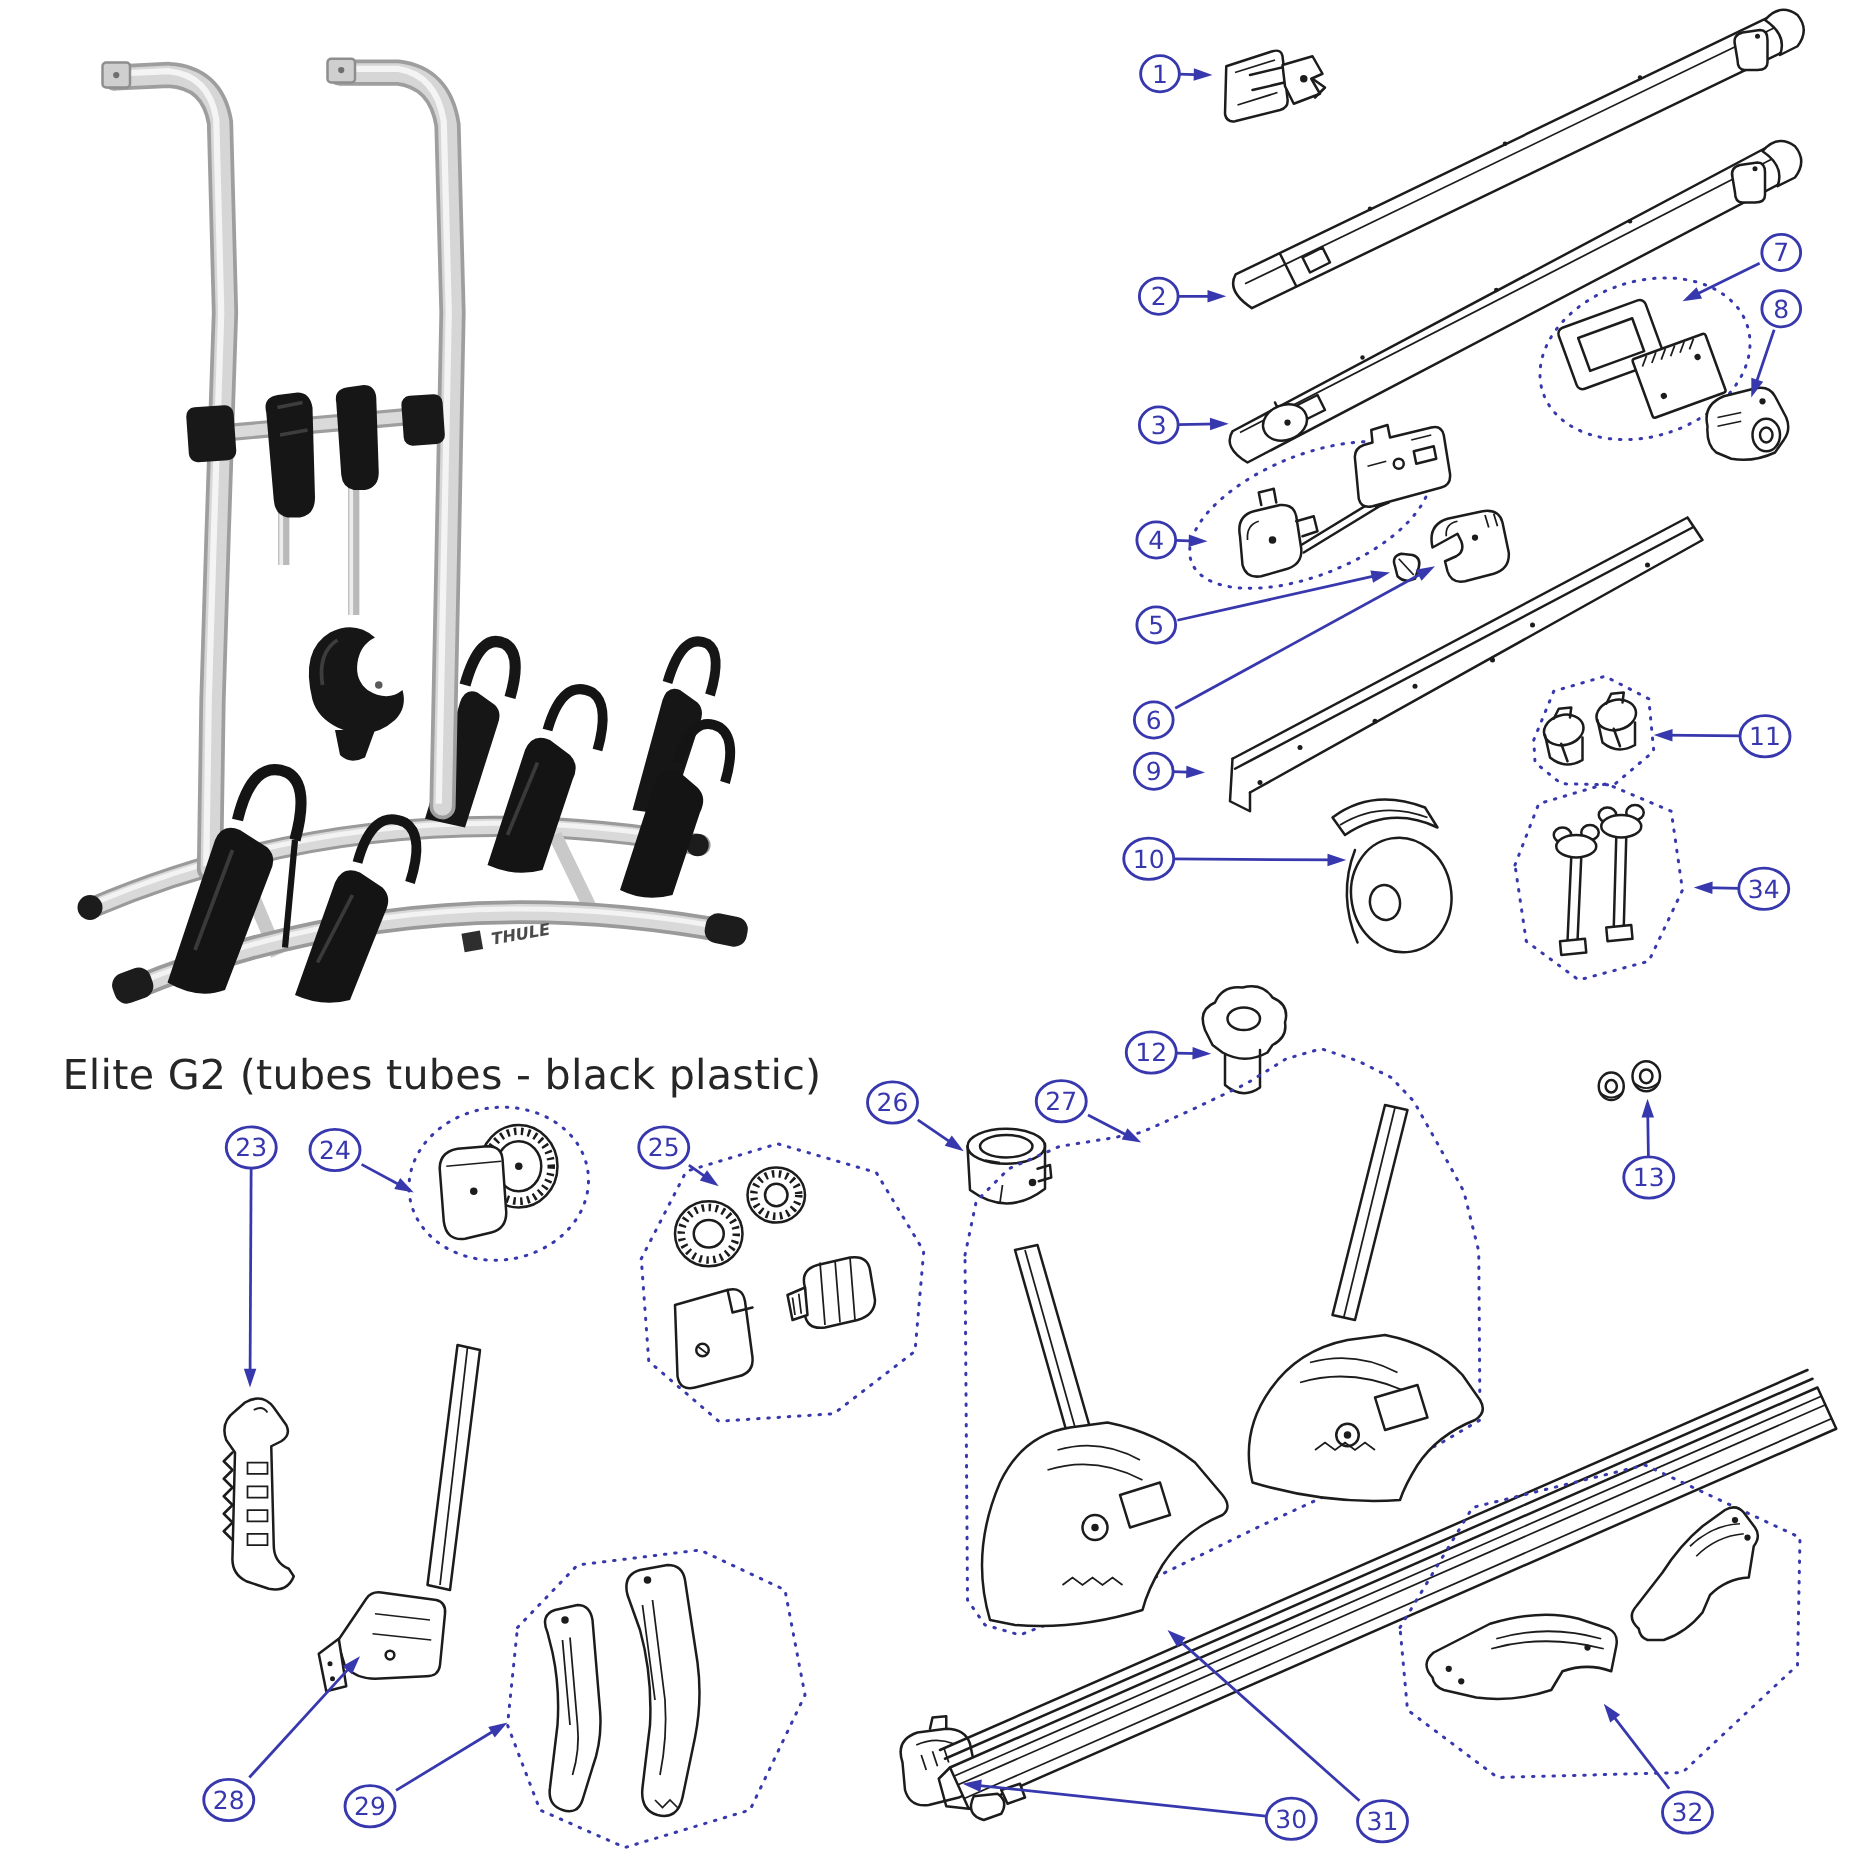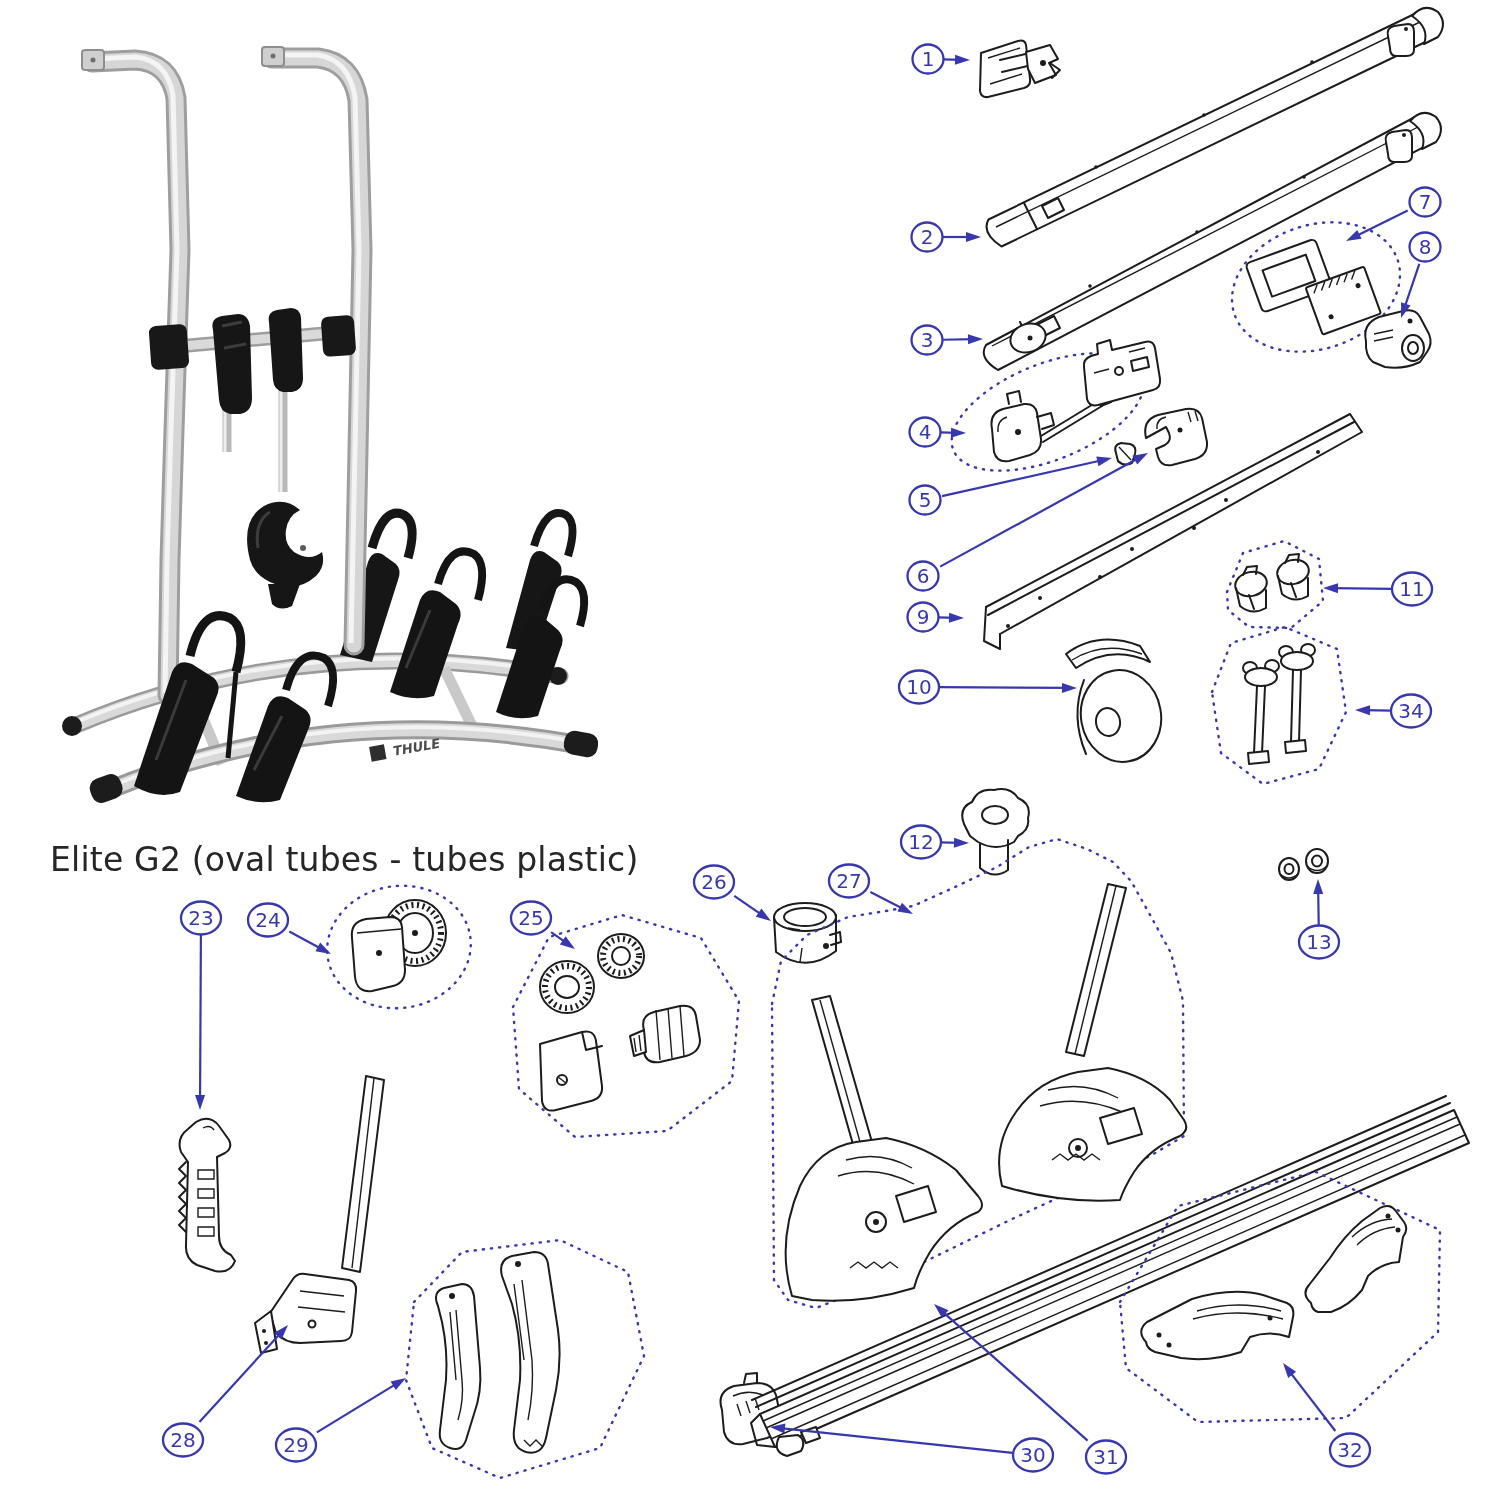--- a/index.html
+++ b/index.html
@@ -507,15 +507,15 @@
         </g>
         <g>
           <line x1="1391.7262352566147" y1="710.6558256295824" x2="1362.9987247947636" y2="710.1428343713351" stroke="#3838ae" stroke-width="2.2"></line>
           <polygon points="1355,710 1370.0868804722659,705.268611449526 1369.9083375080972,715.2670174429805" fill="#3838ae"></polygon>
           <ellipse cx="1411" cy="711" rx="20" ry="16.5" fill="#fff" stroke="#3838ae" stroke-width="2.3"></ellipse>
           <text x="1411" y="718" text-anchor="middle" fill="#3838ae">34</text>
         </g>
       </g>
 </svg>
 
-<div class="diagram-title">Elite G2 (oval tubes - tubes plastic)</div>
+<div class="diagram-title">Elite G2 (tubes tubes - black plastic)</div>
 
 </div>
 
 </body></html>

